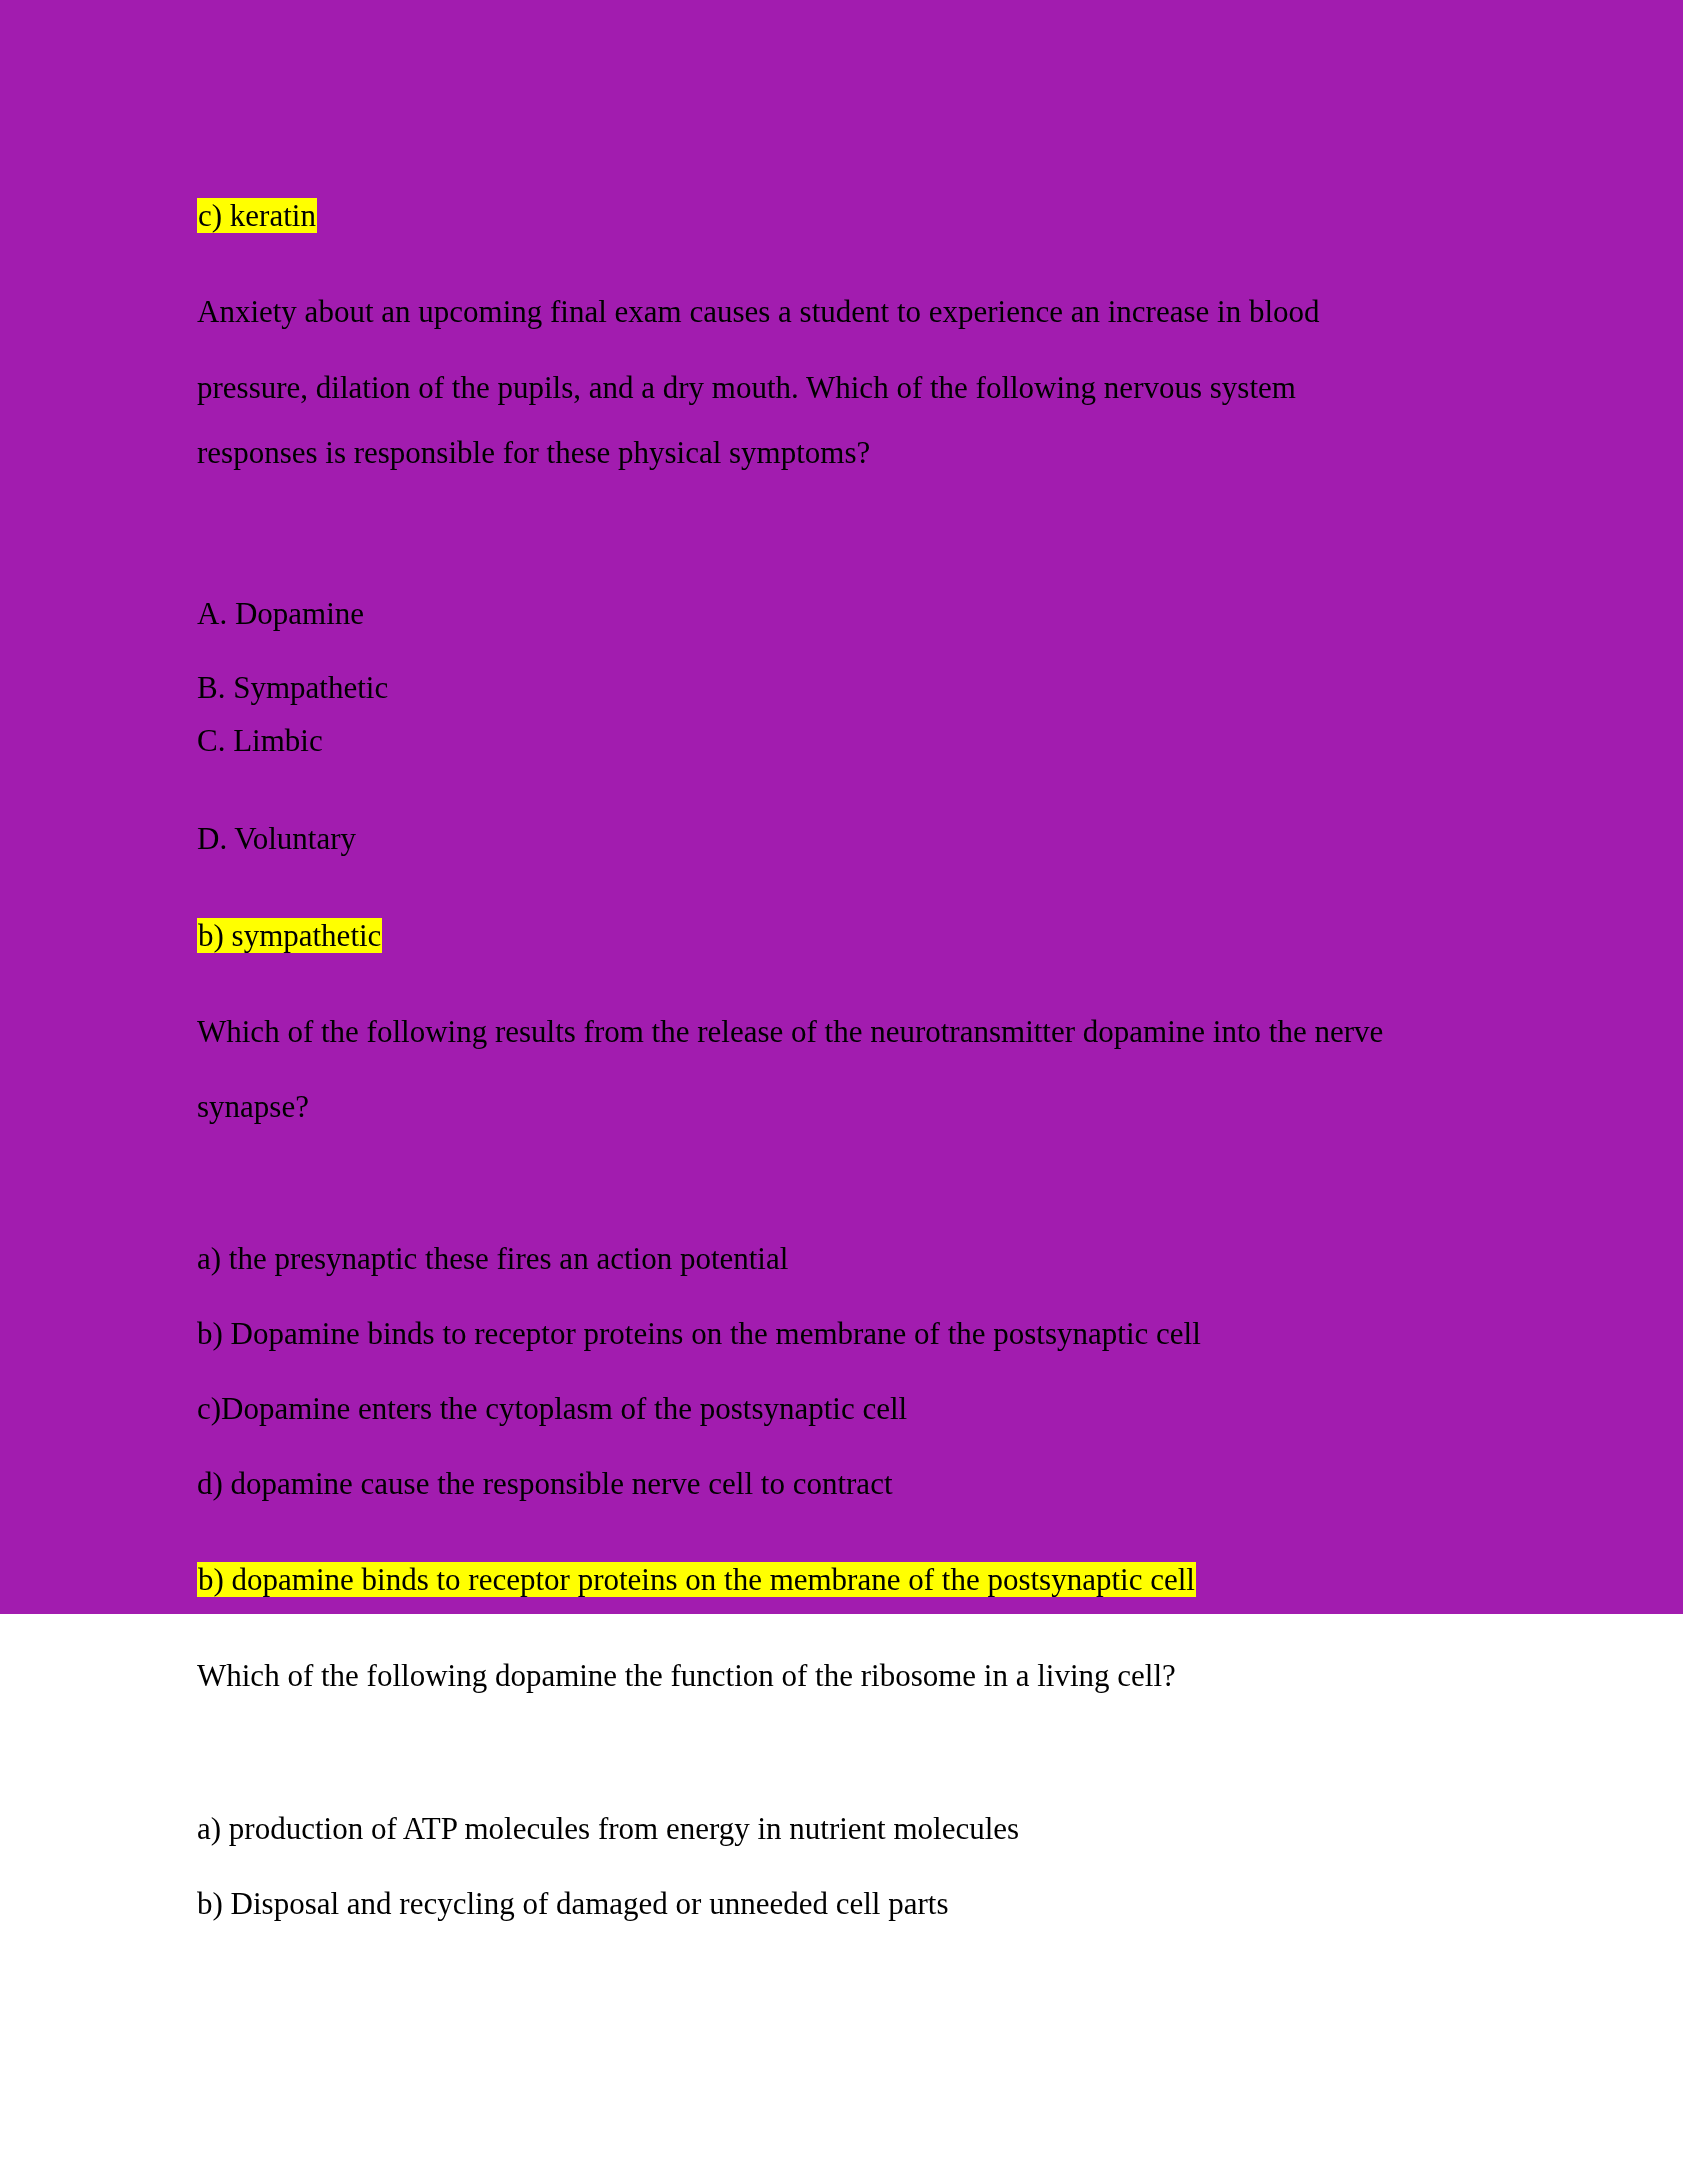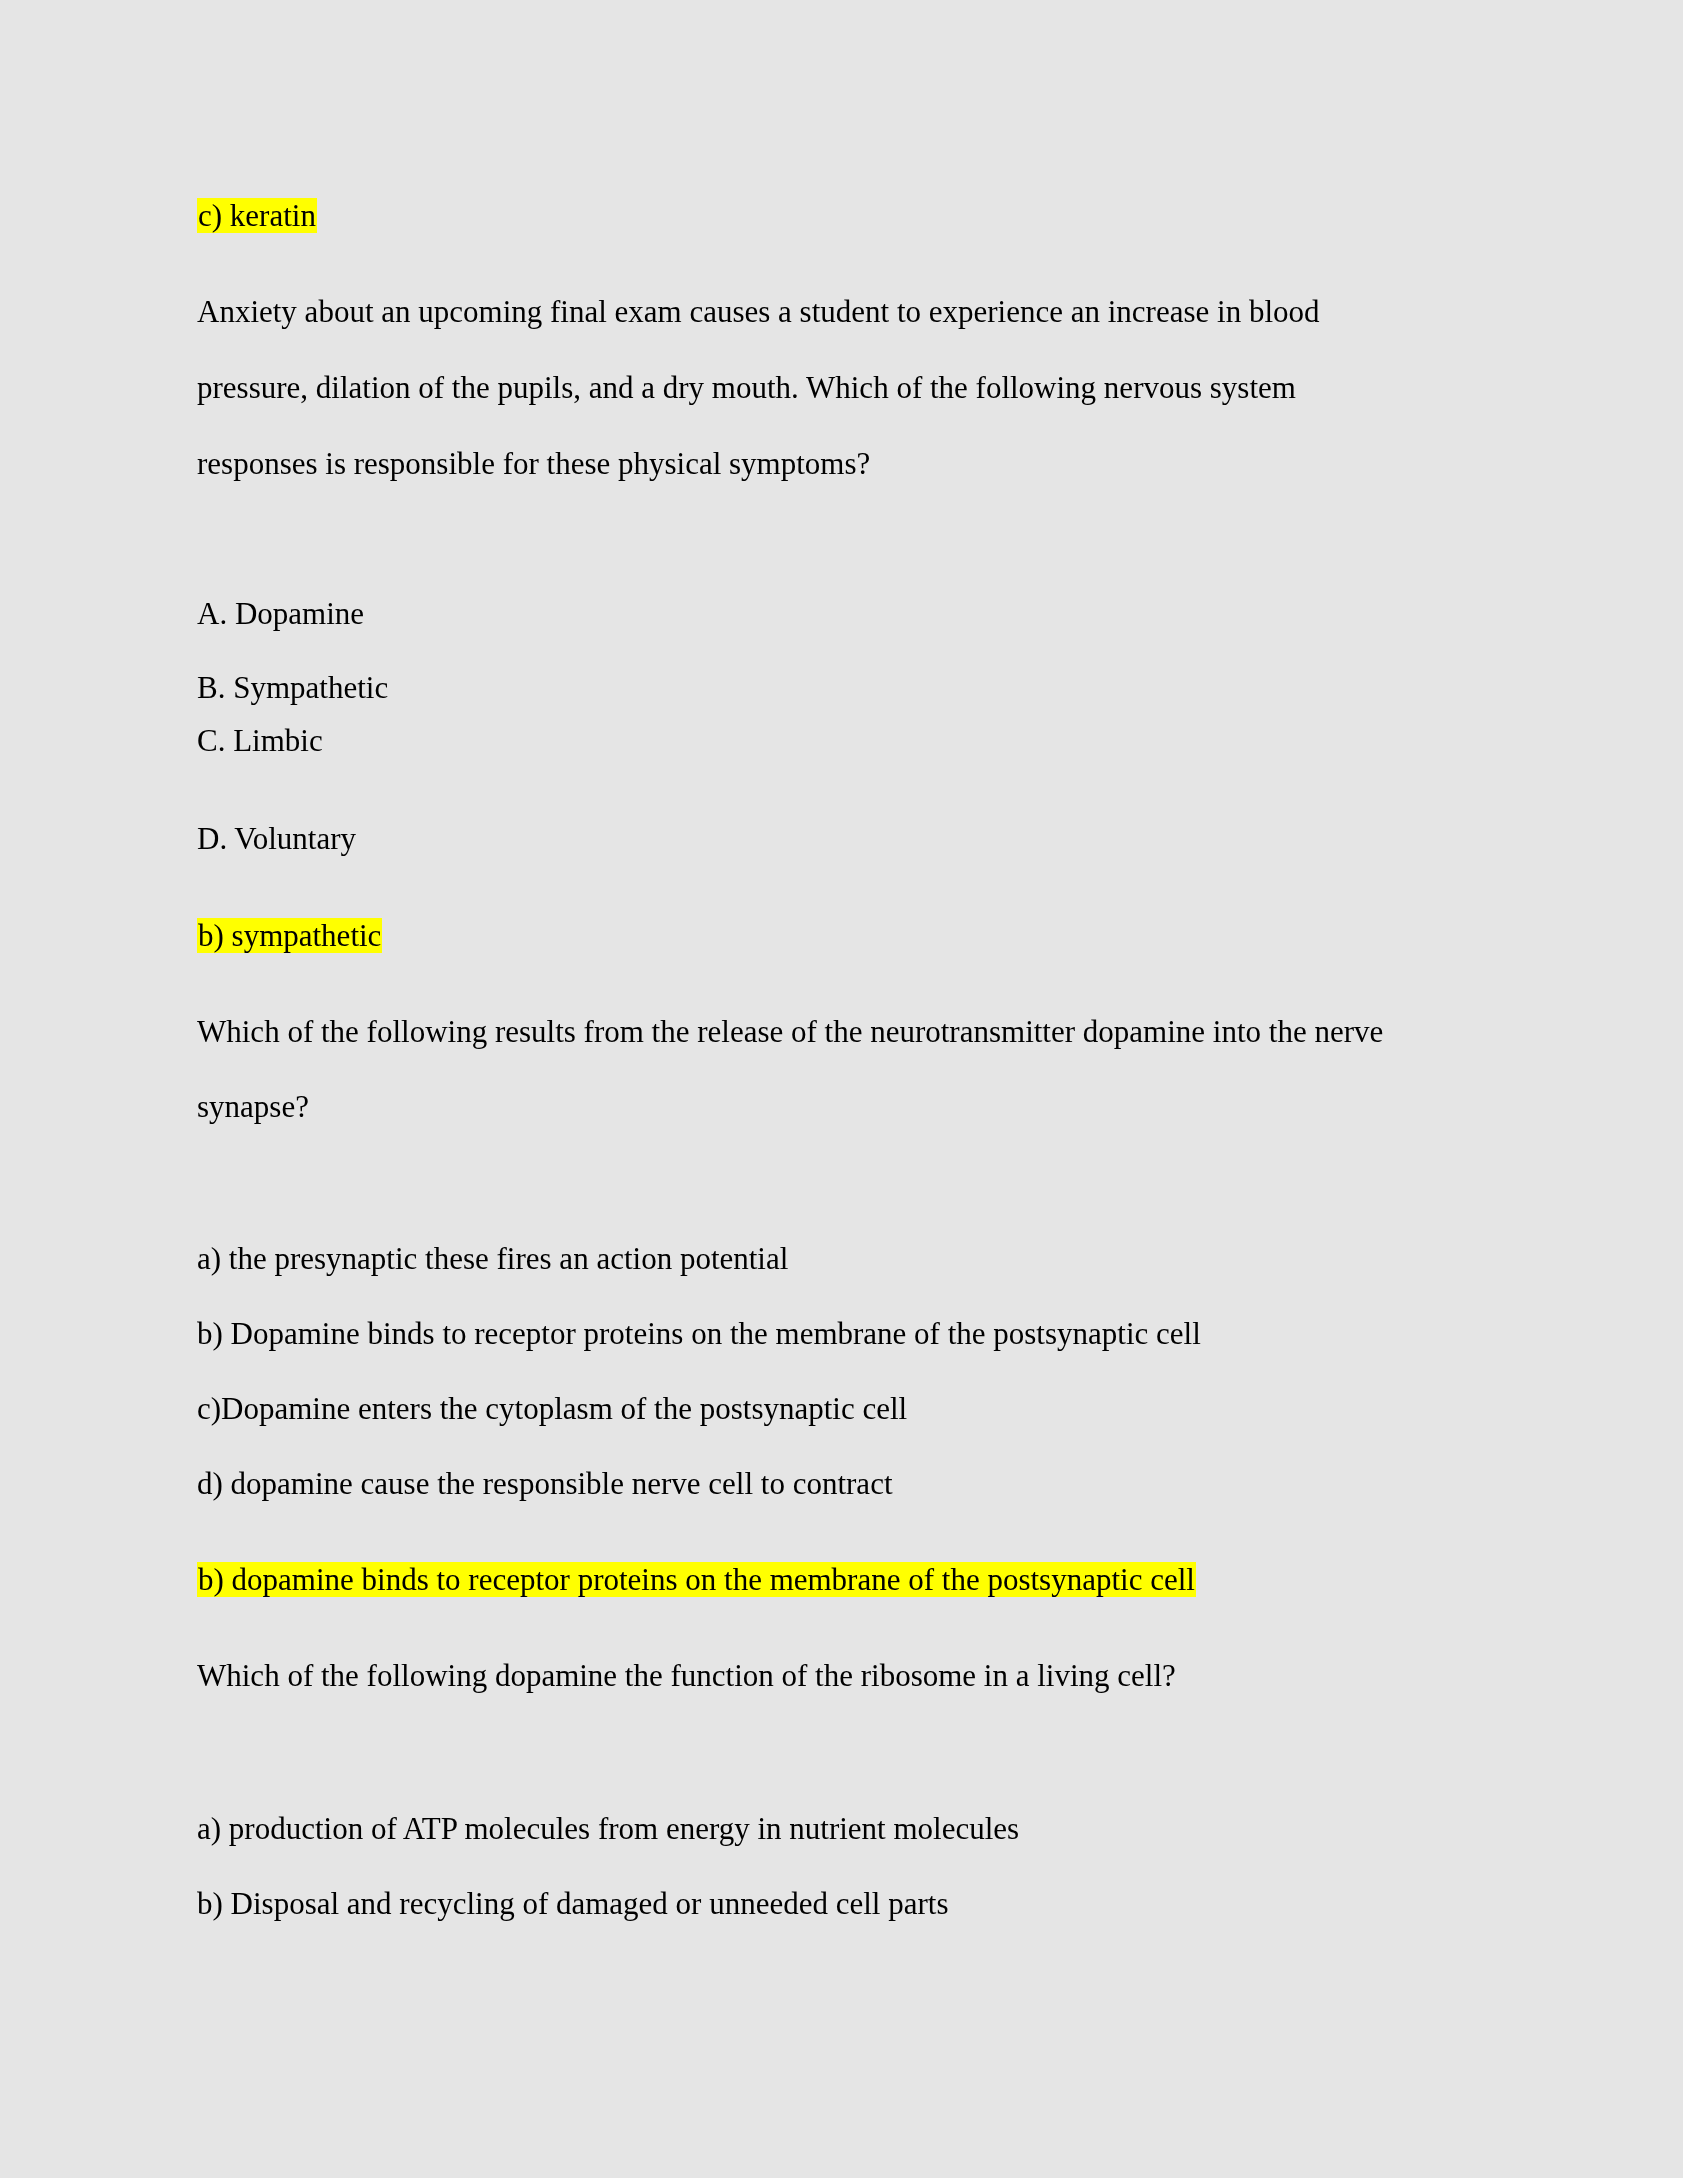--- a/index.html
+++ b/index.html
@@ -1,38 +1,38 @@
 <!DOCTYPE html>
 <html><head>
 <meta charset="utf-8">
 <style>
   html, body { margin: 0; padding: 0; }
   body { width: 1683px; height: 2178px; background: #ffffff; position: relative; overflow: hidden; }
-  .page { position: absolute; left: 0; top: 0; width: 1683px; height: 2178px; background: #e5e5e5; }
+  .page { position: absolute; left: 0; top: 0; width: 1683px; height: 1614px; background: #a21caf; }
   .line {
     position: absolute; left: 197px;
     font-family: "Liberation Serif", "DejaVu Serif", serif;
     font-size: 31px; line-height: 38px; height: 38px;
     color: #000; white-space: nowrap;
   }
   .hl { background: #ffff00; padding: 0 1px; }
 </style>
 </head>
 <body>
 
 <div class="page">
 
   <div class="line" style="top:197px">
     <span class="hl" style="background: rgb(255, 255, 0);">c) keratin</span>
   </div>
 
   <div>
     <div class="line" style="top:293px">Anxiety about an upcoming final exam causes a student to experience an increase in blood</div>
     <div class="line" style="top:369px">pressure, dilation of the pupils, and a dry mouth. Which of the following nervous system</div>
-    <div class="line" style="top:445px">responses is responsible for these physical symptoms?</div>
+    <div class="line" style="top:434px">responses is responsible for these physical symptoms?</div>
   </div>
 
   <div>
     <div class="line" style="top:595px">A. Dopamine</div>
     <div class="line" style="top:669px">B. Sympathetic</div>
     <div class="line" style="top:722px">C. Limbic</div>
     <div class="line" style="top:820px">D. Voluntary</div>
   </div>
 
   <div class="line" style="top:917px">

